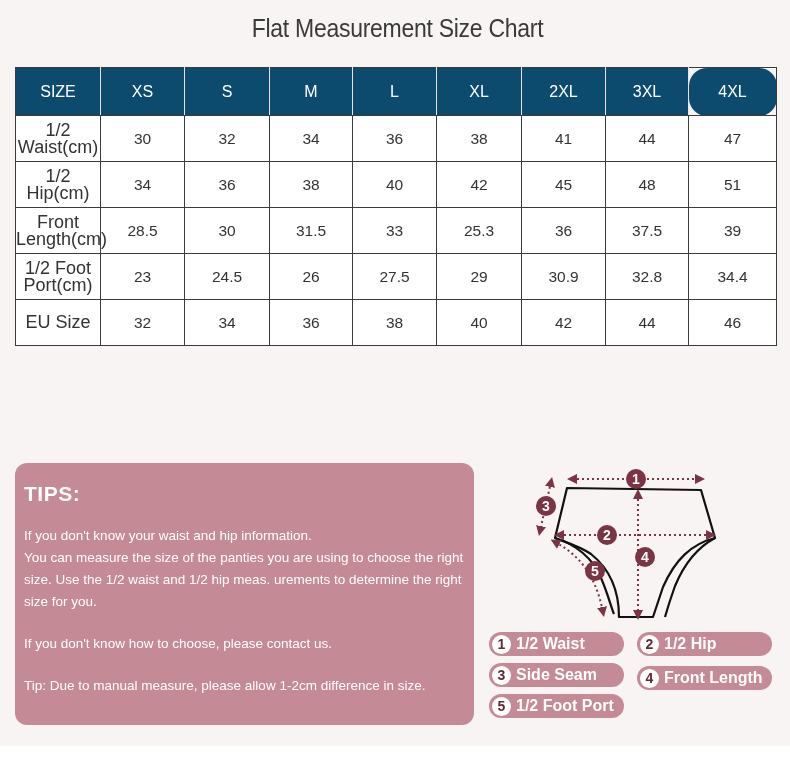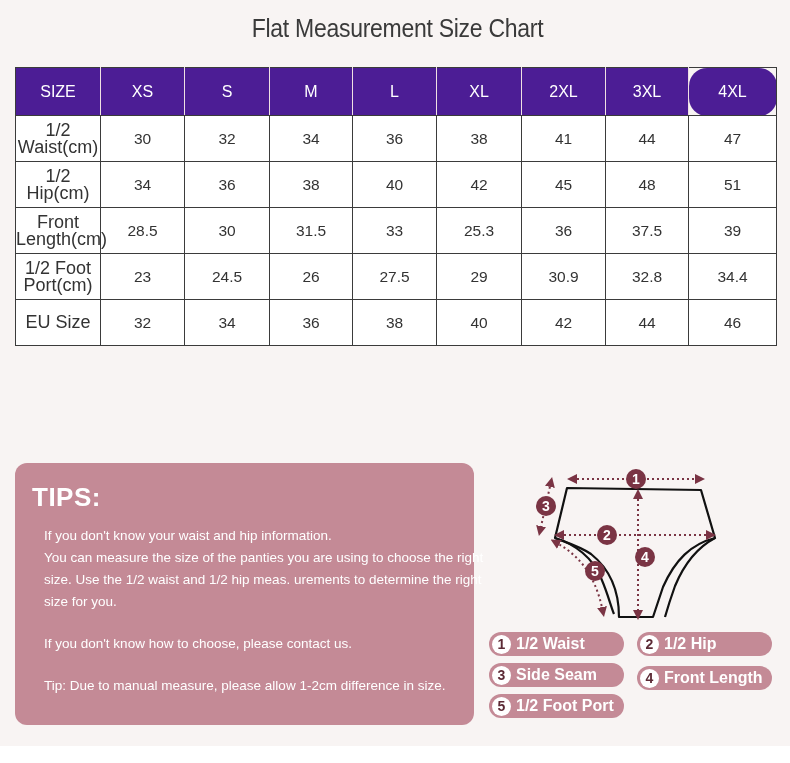--- a/index.html
+++ b/index.html
@@ -21,43 +21,43 @@
     position: absolute; left: 15px; top: 67px;
     width: 761px; border-collapse: collapse;
     table-layout: fixed;
   }
   .size-table th, .size-table td {
     border: 1px solid #3b3b3b;
     text-align: center; vertical-align: middle;
     padding: 0;
   }
   .size-table thead th {
-    background: #4c1d95; color: #ffffff;
+    background: #0c4a6e; color: #ffffff;
     font-weight: normal; font-size: 16px;
     height: 47px;
     border-left: 1px solid #efe0e3; border-right: 1px solid #efe0e3; margin-top: 32px;
   }
   .size-table thead th:first-child { border-left: 1px solid #3b3b3b; }
   .size-table thead th:last-child { border-right: 1px solid #3b3b3b; border-radius: 18px; }
   .size-table tbody td {
     background: #ffffff; color: #333333; font-size: 15.5px; height: 45px;
   }
   .size-table tbody td.row-label {
     font-size: 18px; line-height: 17px; color: #333;
   }
   .tips-card {
     position: absolute; left: 15px; top: 463px; width: 459px; height: 262px;
     background: #c48a96; border-radius: 12px; color: #ffffff;
   }
   .tips-title {
-    position: absolute; left: 17px; top: 19px; font-size: 26px; font-weight: bold; letter-spacing: 0.5px;
+    position: absolute; left: 9px; top: 19px; font-size: 21px; font-weight: bold; letter-spacing: 0.5px;
   }
   .tips-body {
     position: absolute; left: 9px; top: 62px; width: 445px;
-    font-size: 13.5px; line-height: 22px; margin-left: 20px;
+    font-size: 13.5px; line-height: 22px;
   }
   .tips-body p { margin: 0; }
   .tips-body .gap { height: 20px; }
   .diagram {
     position: absolute; left: 515px; top: 462px; width: 210px; height: 160px;
   }
   .legend-pill {
     position: absolute; height: 24px; border-radius: 12px;
     background: #c48a96; color: #ffffff; font-size: 16px; font-weight: bold;
     display: flex; align-items: center; box-sizing: border-box; padding-left: 3px;

